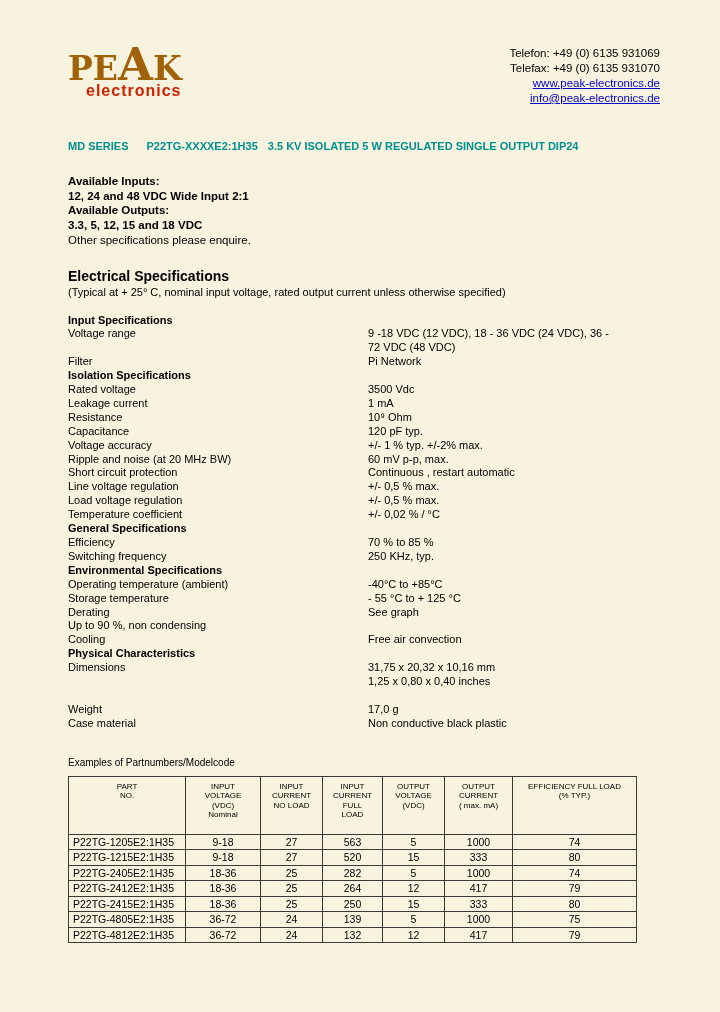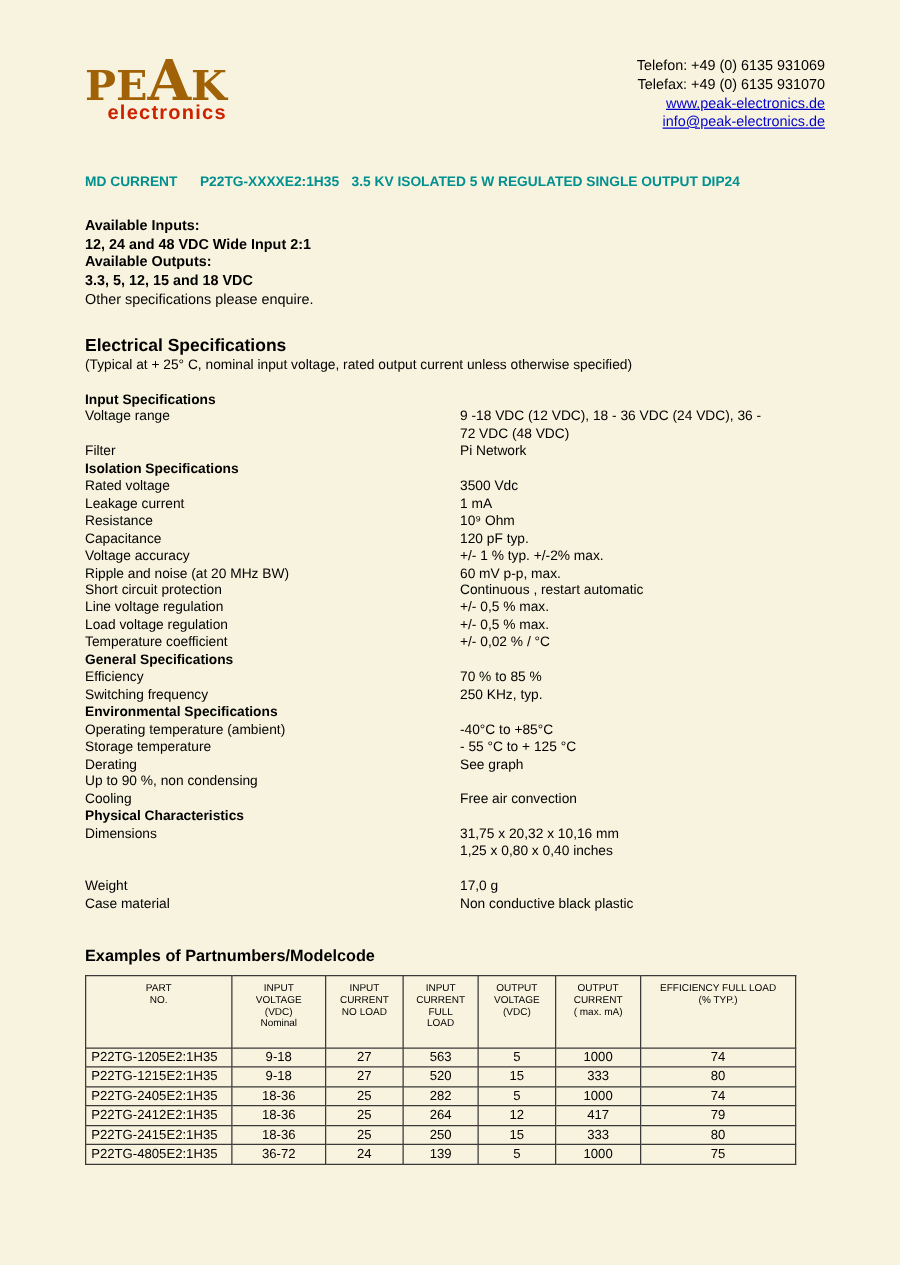--- a/index.html
+++ b/index.html
@@ -42,21 +42,21 @@
 
   
   .spec-list { margin-top:16px; font-size:11px; line-height:13.9px; }
   .spec-section { font-weight:bold; }
   .spec-row { display:flex; }
   .spec-row.gap { margin-top:13.9px; }
   .spec-label { width:300px; flex:0 0 300px; }
   .spec-value { white-space:pre-line; }
 
   
-  .pn-heading { margin-top:26px; font-size:13px; font-weight:bold; }
+  .pn-heading { margin-top:26px; font-size:10px; font-weight:normal; }
   table { border-collapse:collapse; margin-top:8px; table-layout:fixed; }
   th, td { border:1px solid #3a3a3a; }
   th {
     font-size:8px; font-weight:normal; text-align:center; vertical-align:top;
     padding:5px 1px 14px 1px; white-space:pre-line; line-height:9.5px;
   }
   td { font-size:10.5px; text-align:center; height:15.5px; padding:0 2px; }
   td.partno { text-align:left; padding-left:4px; }
   col.c0 { width:117px; } col.c1 { width:75px; } col.c2 { width:62px; }
   col.c3 { width:60px; }  col.c4 { width:62px; } col.c5 { width:68px; }
@@ -74,21 +74,21 @@
     </div>
     <div class="contact">
       <div>Telefon: +49 (0) 6135 931069</div>
       <div>Telefax: +49 (0) 6135 931070</div>
       <div><a>www.peak-electronics.de</a></div>
       <div><a>info@peak-electronics.de</a></div>
     </div>
   </div>
 
   <div class="title-line">
-    <span class="seg-series">MD CURRENT</span><span class="seg-model">P22TG-XXXXE2:1H35</span><span>3.5 KV ISOLATED 5 W REGULATED SINGLE OUTPUT DIP24</span>
+    <span class="seg-series">MD SERIES</span><span class="seg-model">P22TG-XXXXE2:1H35</span><span>3.5 KV ISOLATED 5 W REGULATED SINGLE OUTPUT DIP24</span>
   </div>
 
   <div class="available">
     <div class="b">Available Inputs:</div>
     <div class="b">12, 24 and 48 VDC Wide Input 2:1</div>
     <div class="b">Available Outputs:</div>
     <div class="b">3.3, 5, 12, 15 and 18 VDC</div>
     <div class="note">Other specifications please enquire.</div>
   </div>
 
@@ -277,16 +277,25 @@
         </tr>
         <tr>
           <td class="partno">P22TG-4805E2:1H35</td>
           <td>36-72</td>
           <td>24</td>
           <td>139</td>
           <td>5</td>
           <td>1000</td>
           <td>75</td>
         </tr>
+        <tr>
+          <td class="partno">P22TG-4812E2:1H35</td>
+          <td>36-72</td>
+          <td>24</td>
+          <td>132</td>
+          <td>12</td>
+          <td>417</td>
+          <td>79</td>
+        </tr>
       </tbody>
   </table>
 
 </div>
 
 </body></html>

